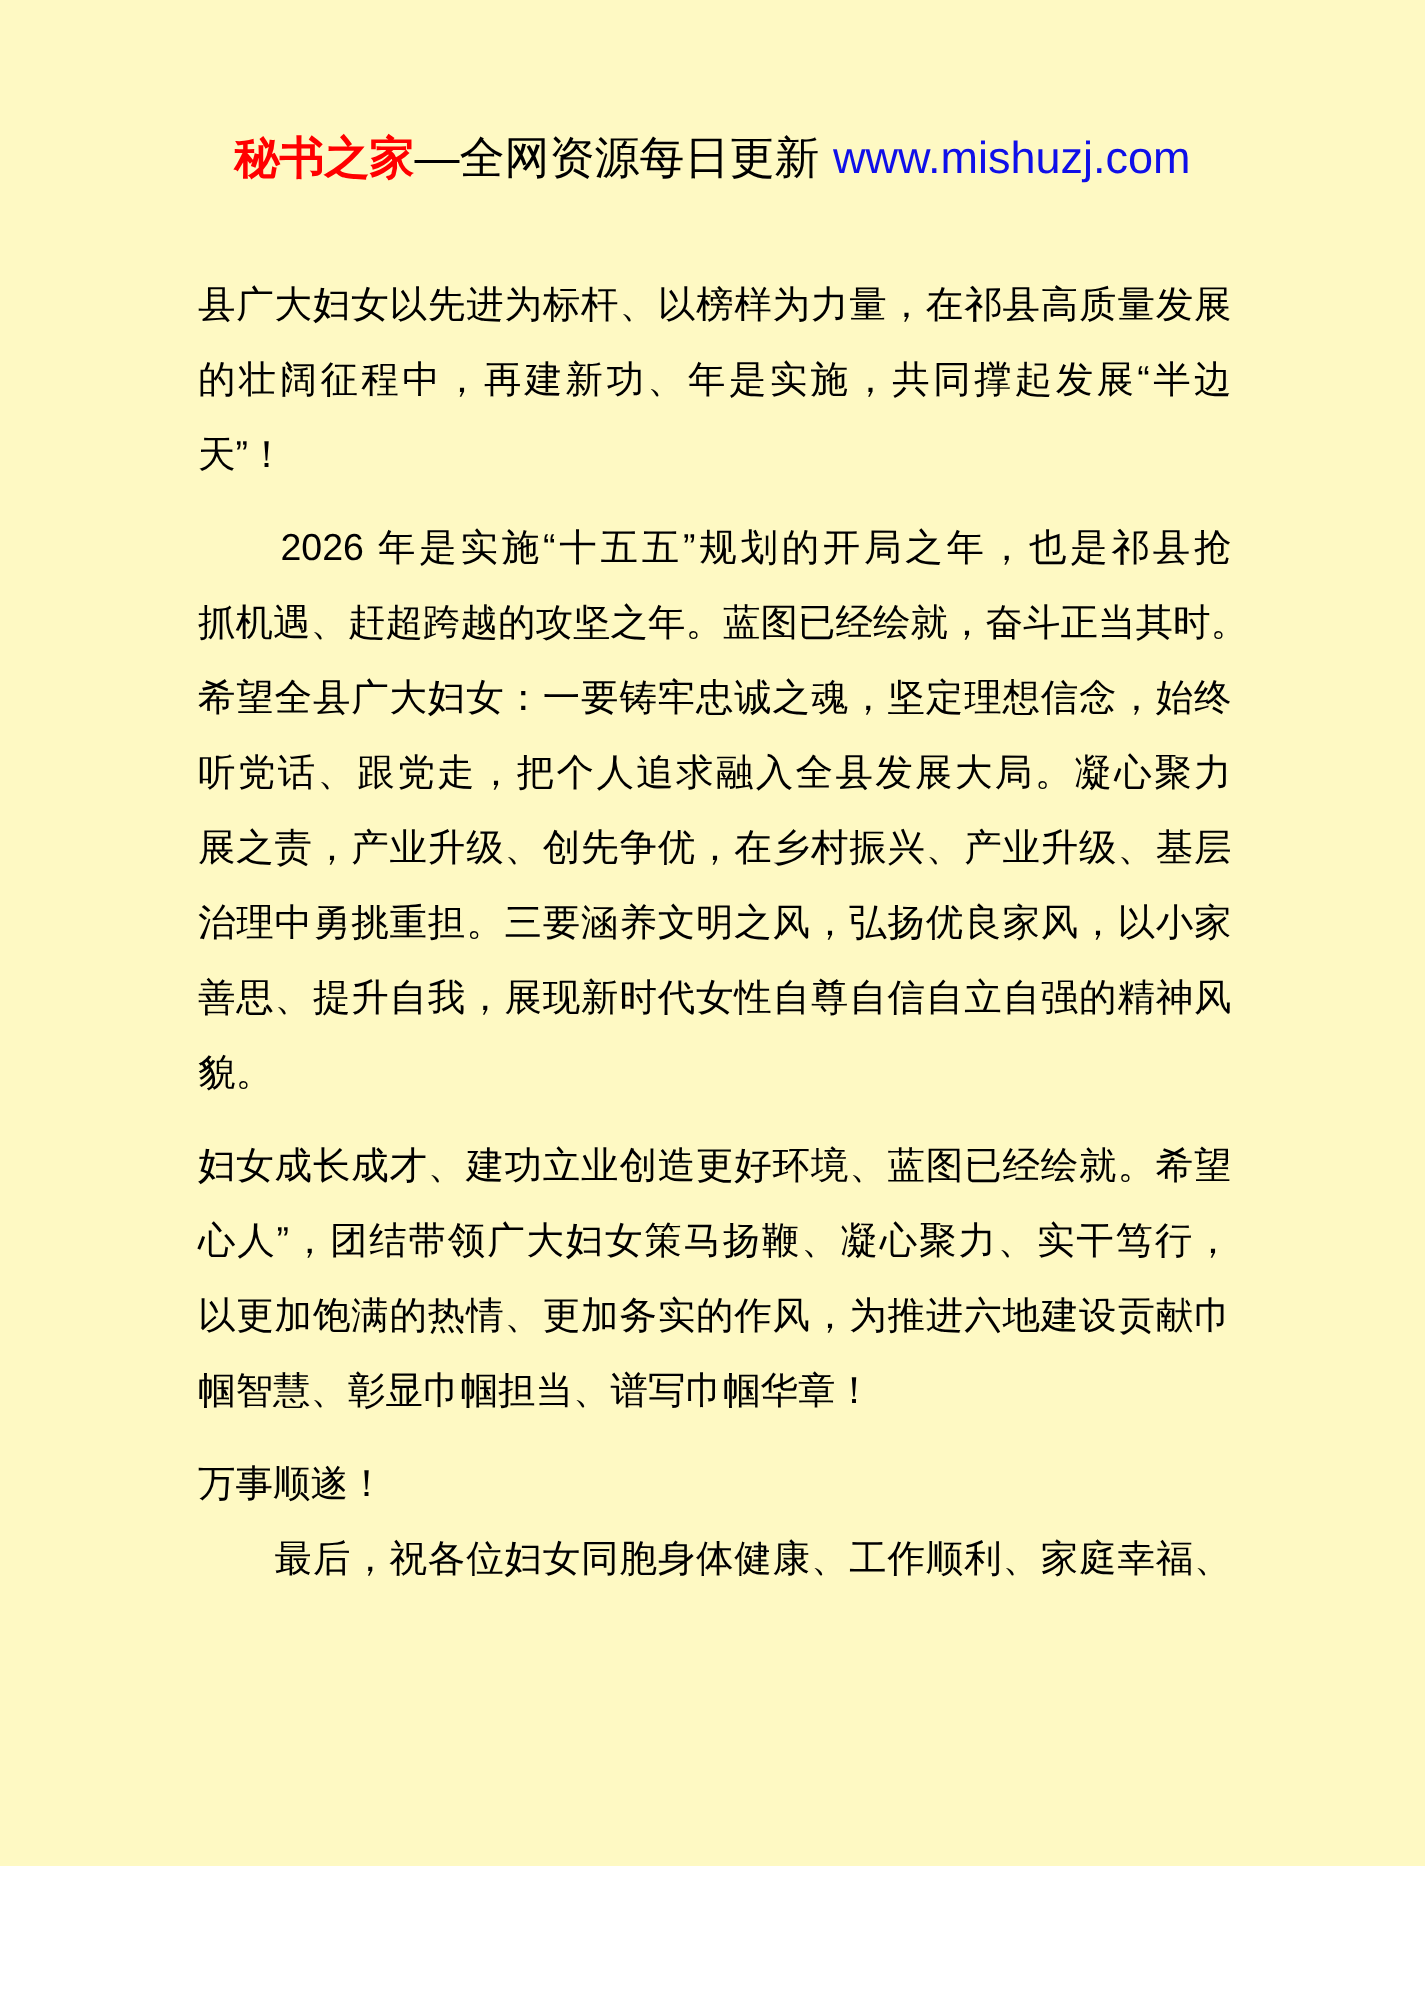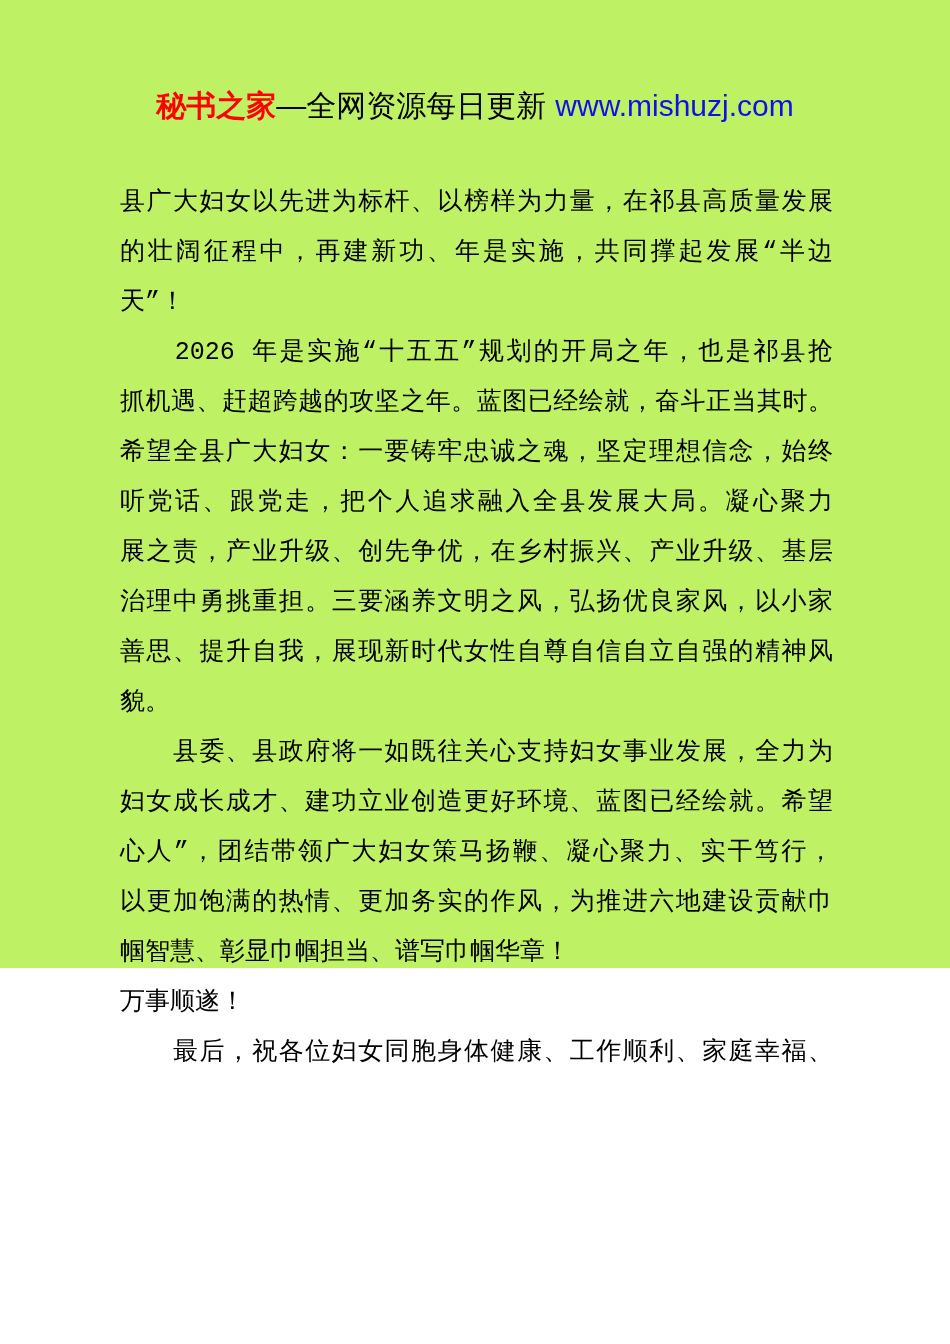--- a/index.html
+++ b/index.html
@@ -9,22 +9,22 @@
   }
   body {
     width: 950px;
     height: 1344px;
     font-family: "Liberation Sans", "DejaVu Sans", sans-serif;
     color: #000000;
     overflow: hidden;
   }
   .page {
     width: 950px;
-    height: 968px;
-    background: #bef264;
+    height: 1244px;
+    background: #fef9c3;
     position: relative;
   }
   .site-header {
     padding-top: 88px;
     text-align: center;
     font-size: 30px;
     line-height: 36px;
     white-space: nowrap;
   }
   .site-name {
@@ -40,23 +40,22 @@
   .site-url {
     color: #0f0fe8;
     margin-left: 9px;
     text-decoration: none;
     cursor: pointer;
   }
   .doc-body {
     margin: 54px 117px 0 120px;
   }
   .paragraph {
-    margin: 0;
+    margin: 12px;
     padding: 0;
-    font-family: Liberation Mono, monospace;
   }
   .text-line {
     font-size: 25px;
     line-height: 50px;
     height: 50px;
     text-align: justify;
     text-align-last: justify;
     text-justify: inter-ideograph;
     white-space: nowrap;
     color: #000000;
@@ -84,21 +83,20 @@
         <div class="text-line">　　2026 年是实施“十五五”规划的开局之年，也是祁县抢</div>
         <div class="text-line">抓机遇、赶超跨越的攻坚之年。蓝图已经绘就，奋斗正当其时。</div>
         <div class="text-line">希望全县广大妇女：一要铸牢忠诚之魂，坚定理想信念，始终</div>
         <div class="text-line">听党话、跟党走，把个人追求融入全县发展大局。凝心聚力</div>
         <div class="text-line">展之责，产业升级、创先争优，在乡村振兴、产业升级、基层</div>
         <div class="text-line">治理中勇挑重担。三要涵养文明之风，弘扬优良家风，以小家</div>
         <div class="text-line">善思、提升自我，展现新时代女性自尊自信自立自强的精神风</div>
         <div class="text-line last">貌。</div>
       </div>
       <div class="paragraph">
-        <div class="text-line">　　县委、县政府将一如既往关心支持妇女事业发展，全力为</div>
         <div class="text-line">妇女成长成才、建功立业创造更好环境、蓝图已经绘就。希望</div>
         <div class="text-line">心人”，团结带领广大妇女策马扬鞭、凝心聚力、实干笃行，</div>
         <div class="text-line">以更加饱满的热情、更加务实的作风，为推进六地建设贡献巾</div>
         <div class="text-line last">帼智慧、彰显巾帼担当、谱写巾帼华章！</div>
       </div>
       <div class="paragraph">
         <div class="text-line last">万事顺遂！</div>
         <div class="text-line">　　最后，祝各位妇女同胞身体健康、工作顺利、家庭幸福、</div>
       </div>
     </div>

